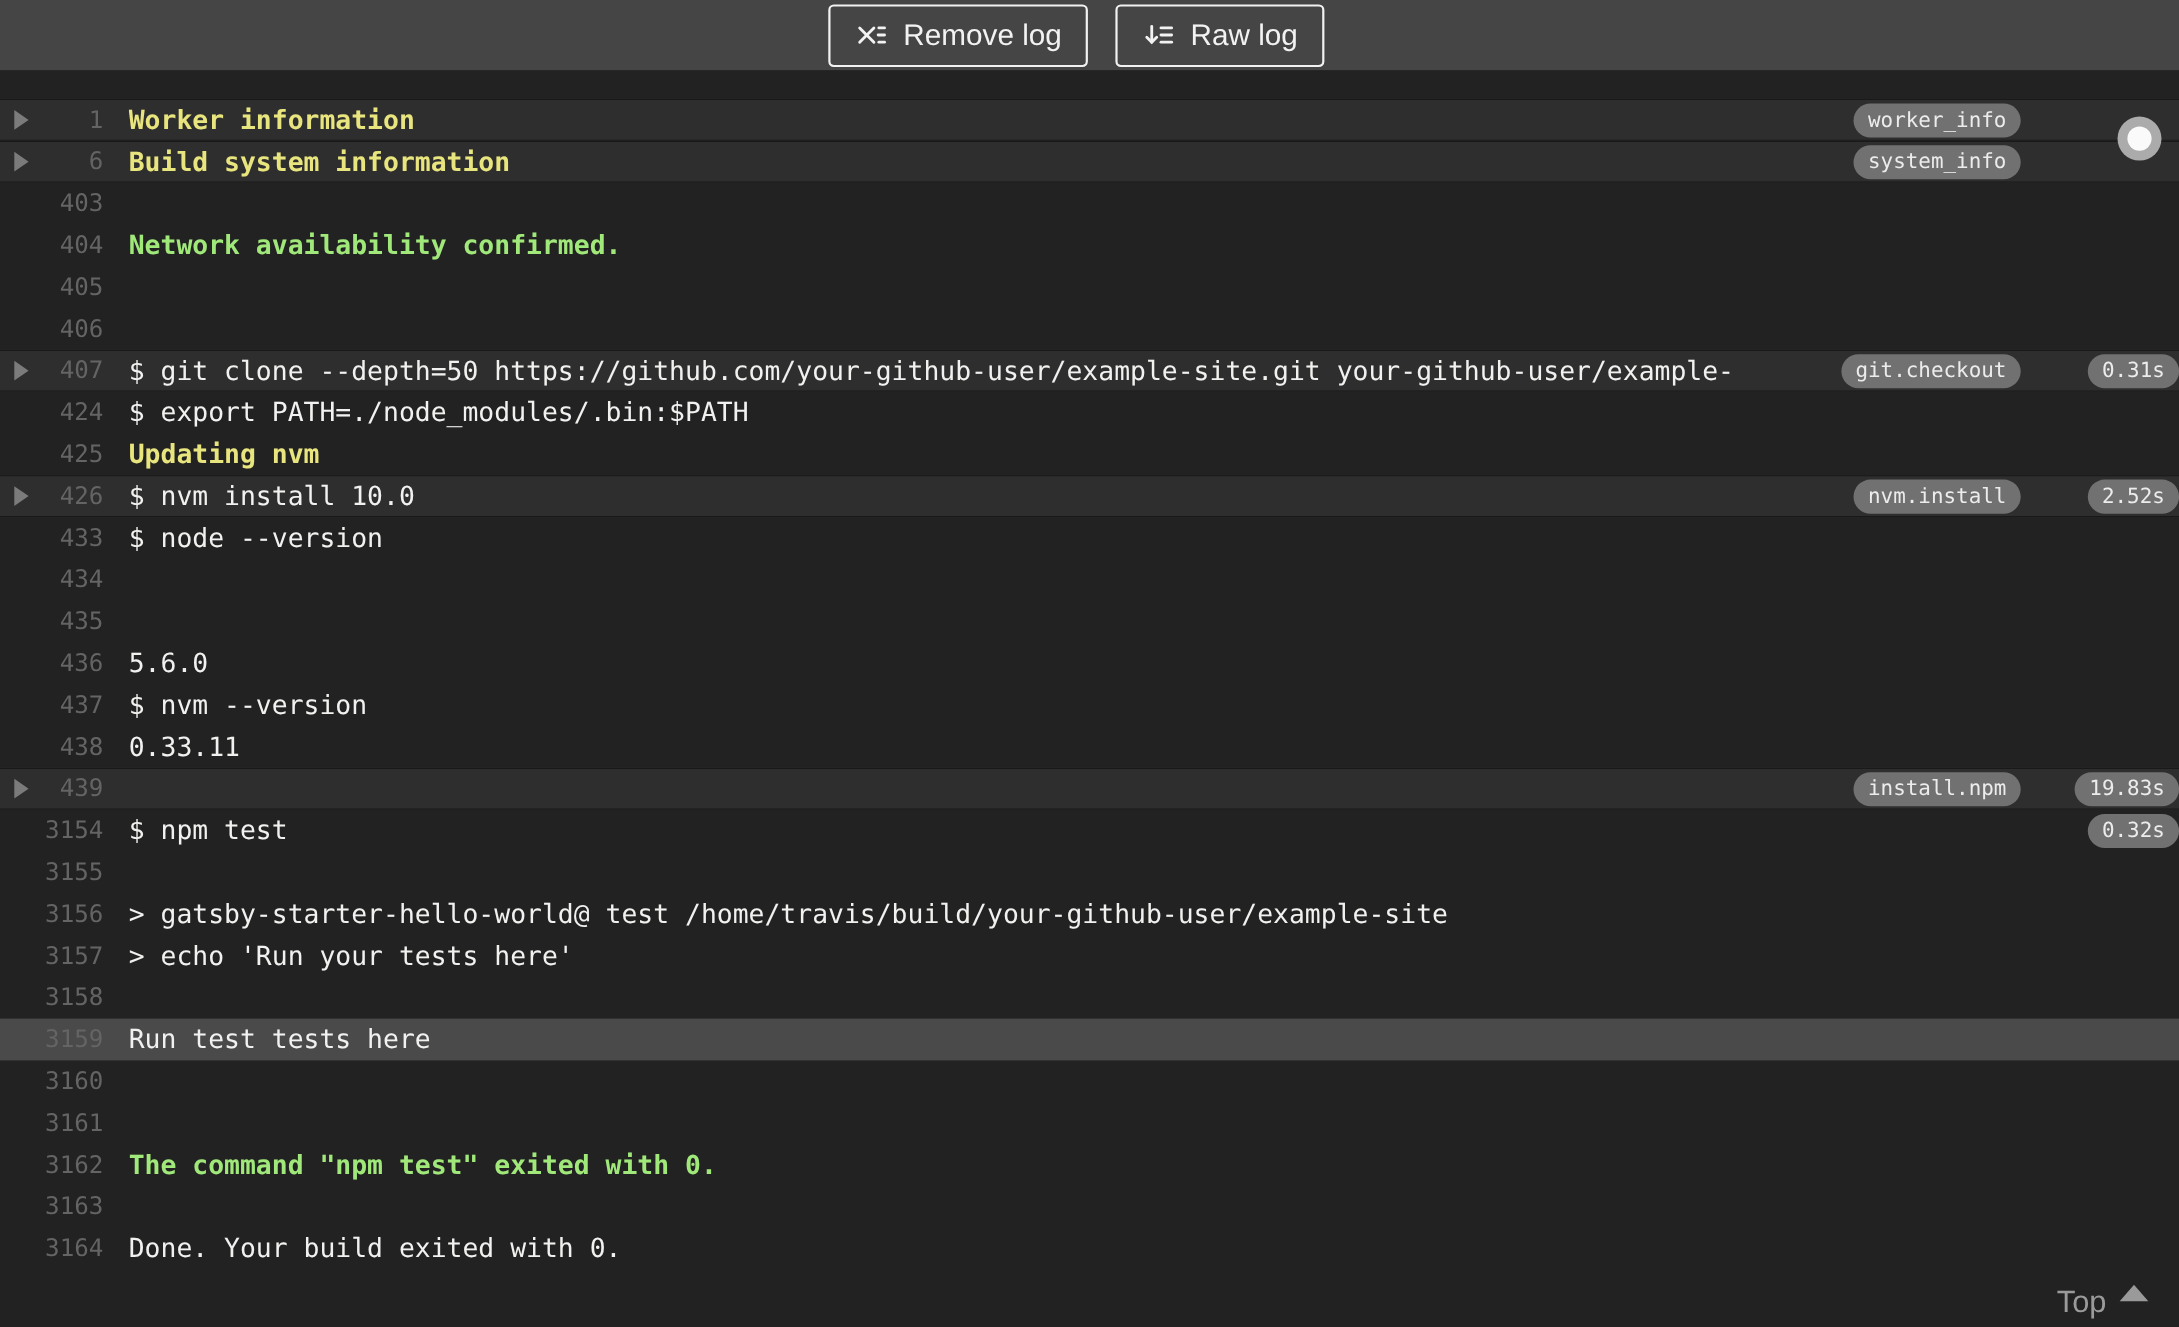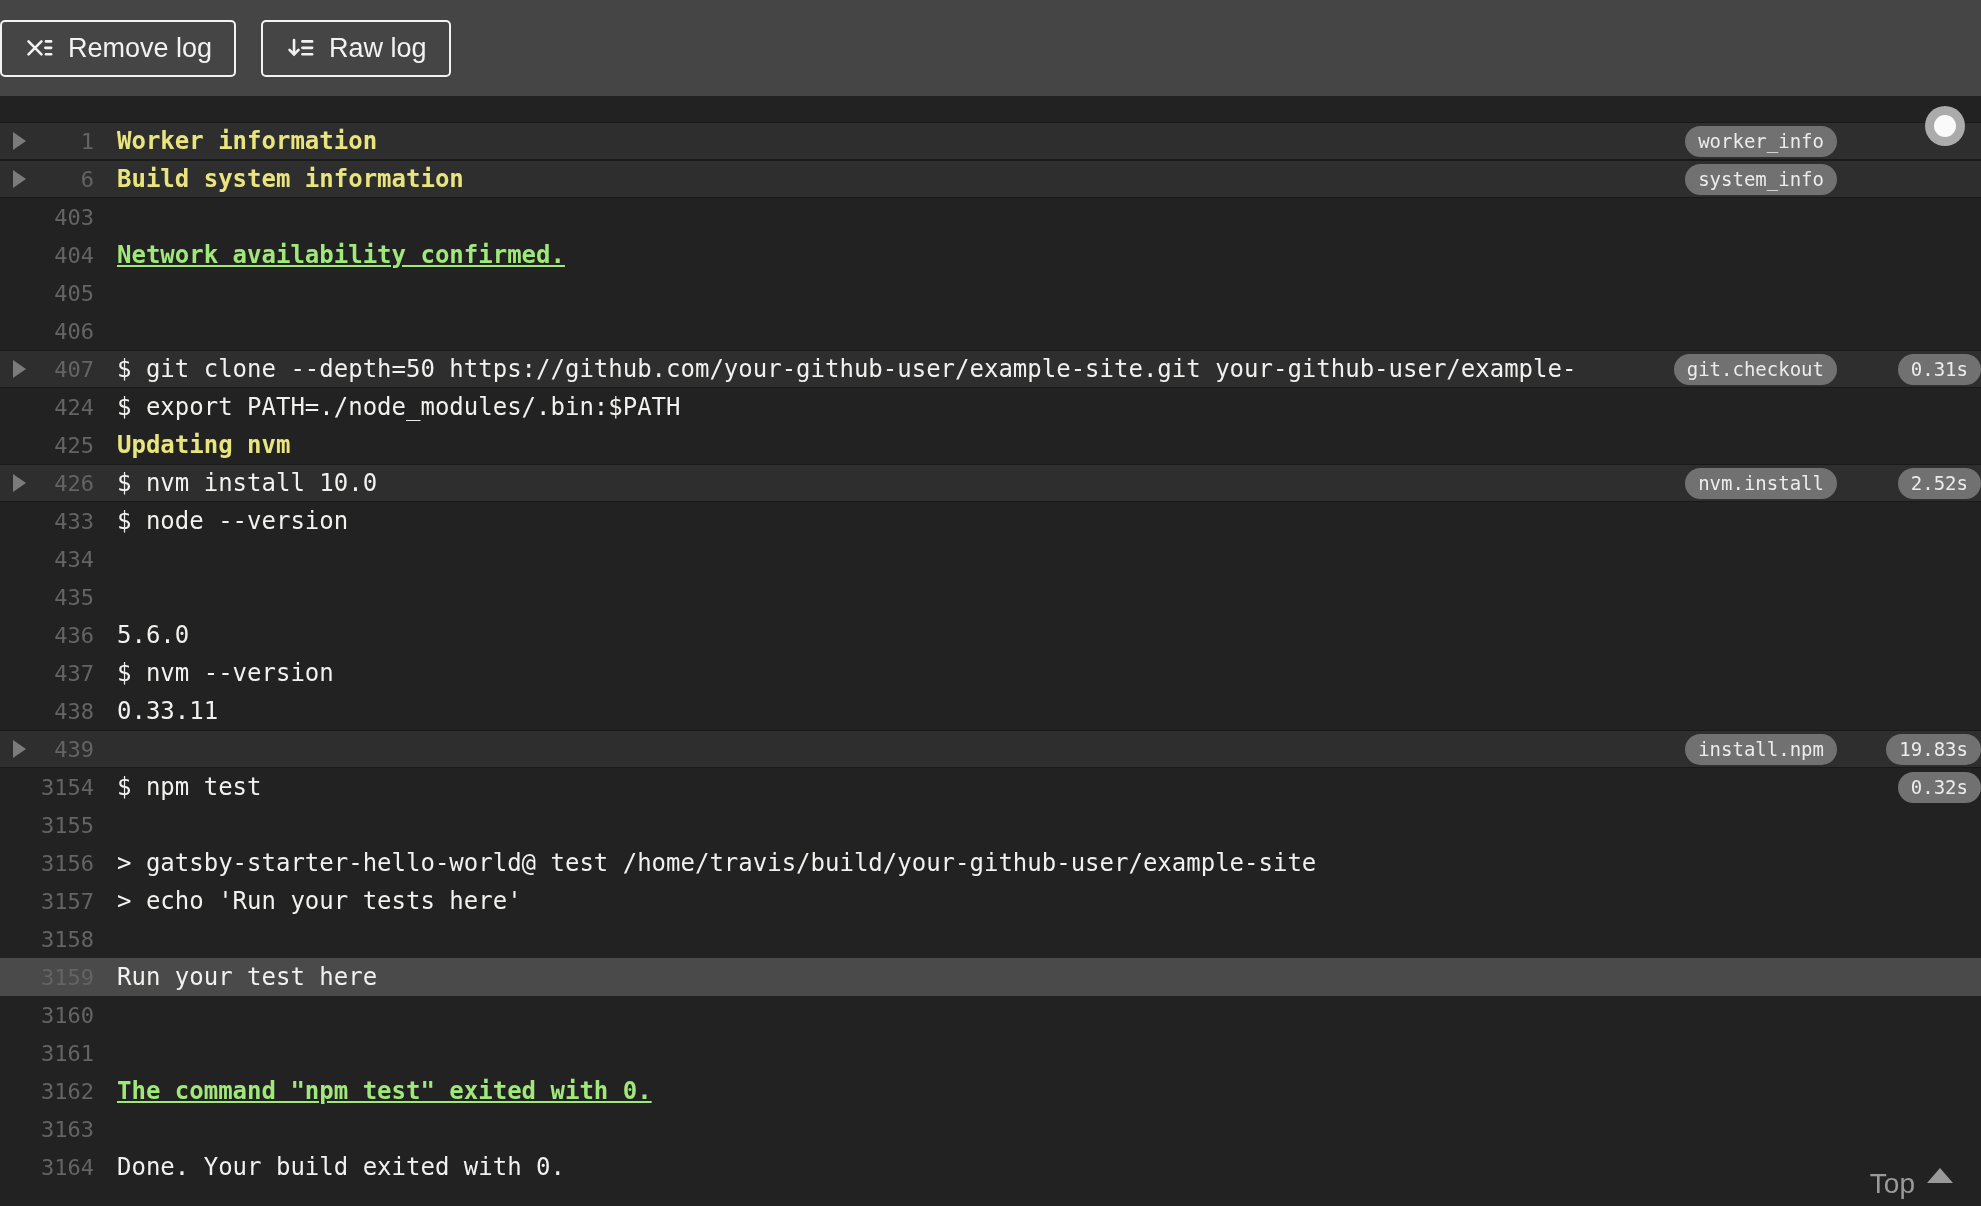--- a/index.html
+++ b/index.html
@@ -19,25 +19,25 @@
   * { margin:0; padding:0; box-sizing:border-box; }
   html,body { width:1981px; height:1206px; overflow:hidden; }
   body {
     background: var(--log-bg);
     font-family: "Liberation Sans", sans-serif;
     position: relative;
   }
 
   
   .toolbar {
-    height: 96px;
+    height: 64px;
     background: var(--header-bg);
     display: flex;
     align-items: center;
-    justify-content: flex-start;
+    justify-content: center;
     gap: 25px;
     padding-right: 24px;
   }
   .tbtn {
     display: flex;
     align-items: center;
     gap: 13px;
     height: 57px;
     padding: 0 22px;
     background: transparent;
@@ -91,21 +91,21 @@
   }
   .text-cell {
     margin-left: 23px;
     flex: 1 1 auto;
     font-size: 24px;
     color: var(--text);
     white-space: pre;
     overflow: hidden;
   }
   .text-cell.yellow { color: var(--yellow); }
-  .text-cell.green  { color: var(--green); text-decoration: underline; }
+  .text-cell.green  { color: var(--green); }
   .text-cell.bold   { font-weight: bold; }
 
   .badge-cells {
     margin-left: auto;
     flex: none;
     display: flex;
     align-items: center;
     gap: 44px;
   }
   .slot-name { min-width: 164px; display:flex; justify-content:flex-end; }
@@ -347,21 +347,21 @@
       <span class="text-cell plain">&gt; echo 'Run your tests here'</span>
     </div>
     <div class="log-row">
       <span class="arrow-cell"></span>
       <a class="num-cell">3158</a>
       <span class="text-cell plain"></span>
     </div>
     <div class="log-row highlight">
       <span class="arrow-cell"></span>
       <a class="num-cell">3159</a>
-      <span class="text-cell plain">Run your test here</span>
+      <span class="text-cell plain">Run test tests here</span>
     </div>
     <div class="log-row">
       <span class="arrow-cell"></span>
       <a class="num-cell">3160</a>
       <span class="text-cell plain"></span>
     </div>
     <div class="log-row">
       <span class="arrow-cell"></span>
       <a class="num-cell">3161</a>
       <span class="text-cell plain"></span>

